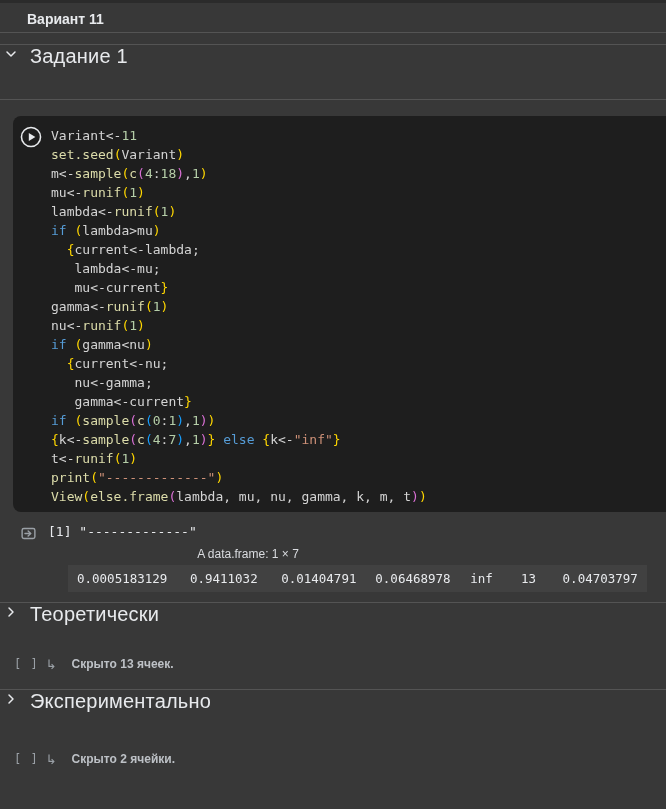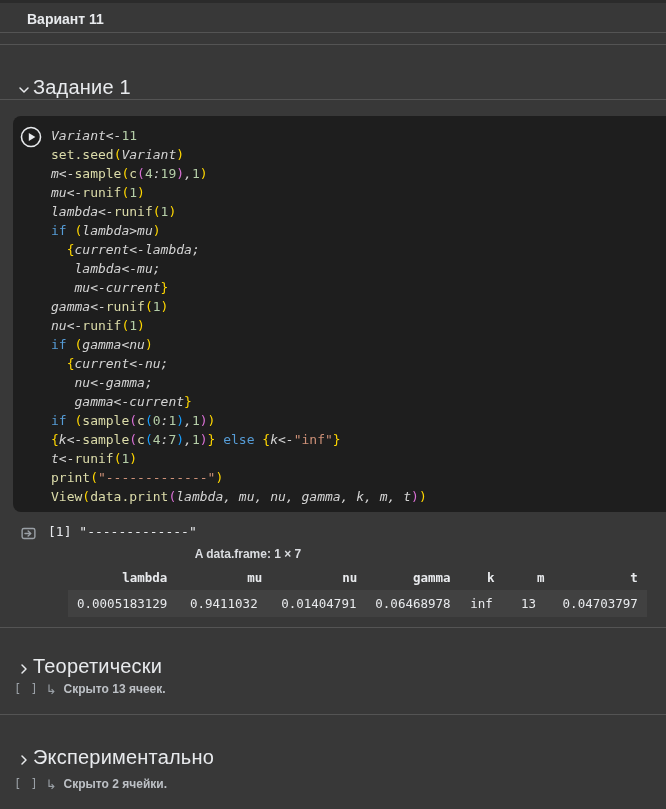--- a/index.html
+++ b/index.html
@@ -9,58 +9,58 @@
     font-family:"Liberation Sans",sans-serif;
     -webkit-font-smoothing:antialiased;
   }
   .top-edge{height:3px;background:#2b2b2b;}
   .divider{height:1px;background:var(--divider,#545454);}
   .gap{height:11px;}
   .spacer{height:18px;}
 
   .md-variant{padding:8px 0 5px 27px;font-size:14px;font-weight:700;color:#e8eaed;}
 
-  .section-row{display:flex;align-items:flex-end;height:54px;padding-left:15px;cursor:pointer;}
+  .section-row{display:flex;align-items:flex-start;height:54px;padding-left:2px;gap:10px;cursor:pointer;}
   .section-row.short{height:50px;}
   .section-row.tall{height:54px;}
   .chev{width:18px;height:18px;flex:none;display:flex;align-items:center;justify-content:center;}
   .section-title{font-size:20px;font-weight:400;color:#e8eaed;letter-spacing:.2px;}
 
   .code-cell{position:relative;margin:16px 0 0 13px;width:653px;box-sizing:border-box;
     background:var(--code-bg,#1e1e1e);border-radius:8px 0 0 8px;padding:10px 0 2px 0;}
   .run-button{position:absolute;left:7px;top:10px;width:22px;height:22px;cursor:pointer;}
   pre.code{margin:0;padding:0 8px 4px 38px;font:13px/19px "DejaVu Sans Mono",monospace;
     color:var(--tok-p,#d4d4d4);white-space:pre;}
-  .tk-p{color:var(--tok-p,#d4d4d4);font-style:italic;}
+  .tk-p{color:var(--tok-p,#d4d4d4);}
   .tk-k{color:var(--tok-k,#569cd6);}
   .tk-f{color:var(--tok-f,#dcdcaa);}
   .tk-n{color:var(--tok-n,#b5cea8);}
   .tk-s{color:var(--tok-s,#ce9178);}
   .tk-b0{color:var(--tok-b0,#ffd700);}
   .tk-b1{color:var(--tok-b1,#da70d6);}
   .tk-b2{color:var(--tok-b2,#179fff);}
 
   .output-area{display:flex;padding:8px 0 0 20px;}
   .output-icon{width:17px;height:17px;margin-top:5px;flex:none;cursor:pointer;}
   .output-content{margin-left:11px;flex:1;min-width:0;}
   pre.stdout{margin:2px 0 0 0;font:13px/19px "DejaVu Sans Mono",monospace;color:#e8eaed;}
-  .df-caption{width:400px;text-align:center;font-size:12px;color:#dadce0;margin:6px 0 4px 0;font-weight:bold;}
+  .df-caption{width:400px;text-align:center;font-size:12px;color:#dadce0;margin:6px 0 4px 0;}
   table.df{border-collapse:collapse;margin-left:20px;font-family:"DejaVu Sans Mono",monospace;color:#e8eaed;}
   table.df th{font-weight:700;font-size:12.5px;padding:5px 9px;text-align:right;white-space:nowrap;}
   table.df thead tr.types th{border-bottom:1px solid #8a8a8a;}
   table.df tbody td{font-size:12.5px;font-weight:400;padding:6px 9px;text-align:center;
     background:var(--row-bg,#414141);white-space:nowrap;}
   col.c0{width:78px;}col.c1{width:95px;}col.c2{width:95px;}col.c3{width:75px;}
   col.c4{width:44px;}col.c5{width:50px;}col.c6{width:86px;}
 
   .hidden-note{display:flex;align-items:center;gap:7px;margin:4px 0 0 14px;}
   .hidden-note.second{margin-top:8px;}
   .hn-prefix{font:12px "DejaVu Sans Mono",monospace;color:#9aa0a6;letter-spacing:1px;}
   .hn-arrow{color:#9aa0a6;font-size:13px;line-height:1;}
-  .hn-text{font-size:12px;font-weight:700;color:#bdc1c6;}
+  .hn-text{font-size:12px;font-weight:700;color:#bdc1c6;margin-left:8px;}
 </style>
 </head>
 <body>
 
 <div class="top-edge"></div>
 
 <div class="md-variant">
   <span>Вариант 11</span>
 </div>
 
@@ -81,38 +81,38 @@
 
 <div class="code-cell">
   <div class="run-button">
     <svg width="22" height="22" viewBox="0 0 24 24">
         <circle cx="12" cy="12" r="10.4" fill="none" stroke="#e8eaed" stroke-width="1.7"></circle>
         <path d="M9.6 7.6v8.8l7.2-4.4z" fill="#e8eaed"></path>
       </svg>
   </div>
   <pre class="code"><span class="tk-p">Variant&lt;-</span><span class="tk-n">11</span>
 <span class="tk-f">set.seed</span><span class="tk-b0">(</span><span class="tk-p">Variant</span><span class="tk-b0">)</span>
-<span class="tk-p">m&lt;-</span><span class="tk-f">sample</span><span class="tk-b0">(</span><span class="tk-f">c</span><span class="tk-b1">(</span><span class="tk-n">4</span><span class="tk-p">:</span><span class="tk-n">19</span><span class="tk-b1">)</span><span class="tk-p">,</span><span class="tk-n">1</span><span class="tk-b0">)</span>
+<span class="tk-p">m&lt;-</span><span class="tk-f">sample</span><span class="tk-b0">(</span><span class="tk-f">c</span><span class="tk-b1">(</span><span class="tk-n">4</span><span class="tk-p">:</span><span class="tk-n">18</span><span class="tk-b1">)</span><span class="tk-p">,</span><span class="tk-n">1</span><span class="tk-b0">)</span>
 <span class="tk-p">mu&lt;-</span><span class="tk-f">runif</span><span class="tk-b0">(</span><span class="tk-n">1</span><span class="tk-b0">)</span>
 <span class="tk-p">lambda&lt;-</span><span class="tk-f">runif</span><span class="tk-b0">(</span><span class="tk-n">1</span><span class="tk-b0">)</span>
 <span class="tk-k">if</span><span class="tk-p"> </span><span class="tk-b0">(</span><span class="tk-p">lambda&gt;mu</span><span class="tk-b0">)</span>
 <span class="tk-p">  </span><span class="tk-b0">{</span><span class="tk-p">current&lt;-lambda;</span>
 <span class="tk-p">   lambda&lt;-mu;</span>
 <span class="tk-p">   mu&lt;-current</span><span class="tk-b0">}</span>
 <span class="tk-p">gamma&lt;-</span><span class="tk-f">runif</span><span class="tk-b0">(</span><span class="tk-n">1</span><span class="tk-b0">)</span>
 <span class="tk-p">nu&lt;-</span><span class="tk-f">runif</span><span class="tk-b0">(</span><span class="tk-n">1</span><span class="tk-b0">)</span>
 <span class="tk-k">if</span><span class="tk-p"> </span><span class="tk-b0">(</span><span class="tk-p">gamma&lt;nu</span><span class="tk-b0">)</span>
 <span class="tk-p">  </span><span class="tk-b0">{</span><span class="tk-p">current&lt;-nu;</span>
 <span class="tk-p">   nu&lt;-gamma;</span>
 <span class="tk-p">   gamma&lt;-current</span><span class="tk-b0">}</span>
 <span class="tk-k">if</span><span class="tk-p"> </span><span class="tk-b0">(</span><span class="tk-f">sample</span><span class="tk-b1">(</span><span class="tk-f">c</span><span class="tk-b2">(</span><span class="tk-n">0</span><span class="tk-p">:</span><span class="tk-n">1</span><span class="tk-b2">)</span><span class="tk-p">,</span><span class="tk-n">1</span><span class="tk-b1">)</span><span class="tk-b0">)</span>
 <span class="tk-b0">{</span><span class="tk-p">k&lt;-</span><span class="tk-f">sample</span><span class="tk-b1">(</span><span class="tk-f">c</span><span class="tk-b2">(</span><span class="tk-n">4</span><span class="tk-p">:</span><span class="tk-n">7</span><span class="tk-b2">)</span><span class="tk-p">,</span><span class="tk-n">1</span><span class="tk-b1">)</span><span class="tk-b0">}</span><span class="tk-p"> </span><span class="tk-k">else</span><span class="tk-p"> </span><span class="tk-b0">{</span><span class="tk-p">k&lt;-</span><span class="tk-s">"inf"</span><span class="tk-b0">}</span>
 <span class="tk-p">t&lt;-</span><span class="tk-f">runif</span><span class="tk-b0">(</span><span class="tk-n">1</span><span class="tk-b0">)</span>
 <span class="tk-f">print</span><span class="tk-b0">(</span><span class="tk-s">"-------------"</span><span class="tk-b0">)</span>
-<span class="tk-f">View</span><span class="tk-b0">(</span><span class="tk-f">data.print</span><span class="tk-b1">(</span><span class="tk-p">lambda, mu, nu, gamma, k, m, t</span><span class="tk-b1">)</span><span class="tk-b0">)</span></pre>
+<span class="tk-f">View</span><span class="tk-b0">(</span><span class="tk-f">else.frame</span><span class="tk-b1">(</span><span class="tk-p">lambda, mu, nu, gamma, k, m, t</span><span class="tk-b1">)</span><span class="tk-b0">)</span></pre>
 </div>
 
 <div class="output-area">
   <div class="output-icon">
     <svg width="17" height="17" viewBox="0 0 24 24" fill="none" stroke="#9aa0a6" stroke-width="2" stroke-linecap="round" stroke-linejoin="round">
         <rect x="3" y="5" width="18" height="14" rx="2.5"></rect>
         <path d="M7 12h8"></path>
         <path d="M11.5 8.5L15 12l-3.5 3.5"></path>
       </svg>
   </div>
@@ -123,29 +123,20 @@
       <colgroup>
         <col class="c0">
           <col class="c1">
           <col class="c2">
           <col class="c3">
           <col class="c4">
           <col class="c5">
           <col class="c6">
       </colgroup>
     <thead>
-          <tr>
-            <th>lambda</th>
-            <th>mu</th>
-            <th>nu</th>
-            <th>gamma</th>
-            <th>k</th>
-            <th>m</th>
-            <th>t</th>
-          </tr>
         </thead>
         <tbody>
           <tr>
             <td>0.0005183129</td>
             <td>0.9411032</td>
             <td>0.01404791</td>
             <td>0.06468978</td>
             <td>inf</td>
             <td>13</td>
             <td>0.04703797</td>

